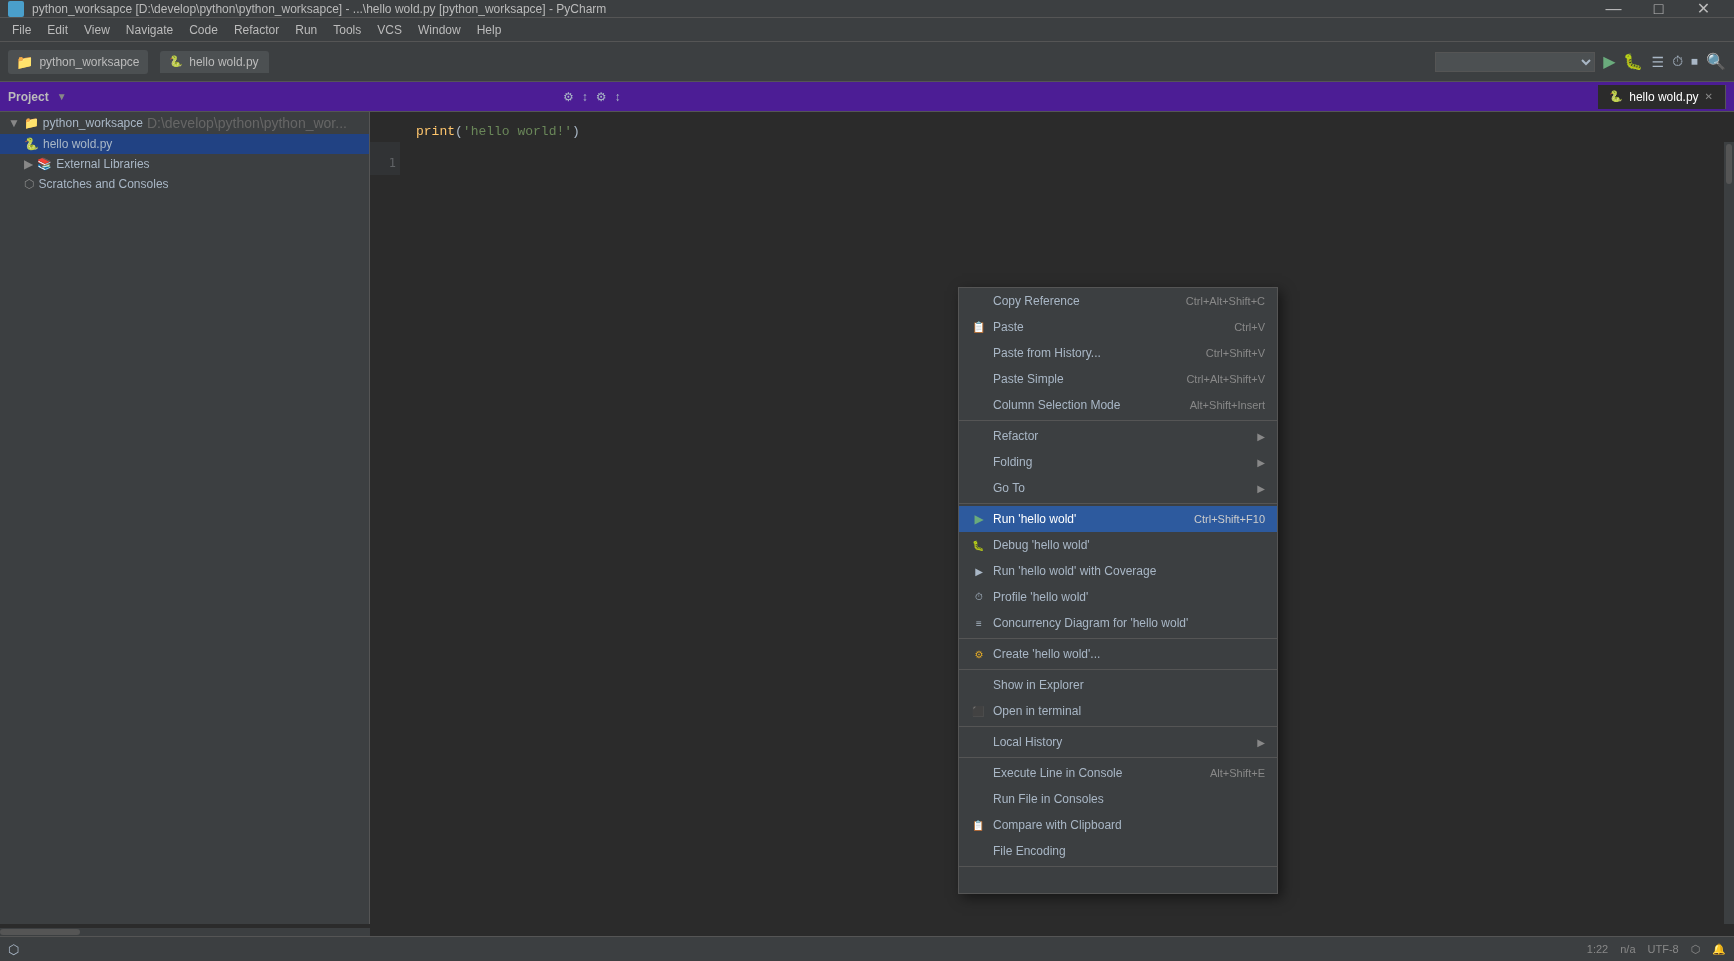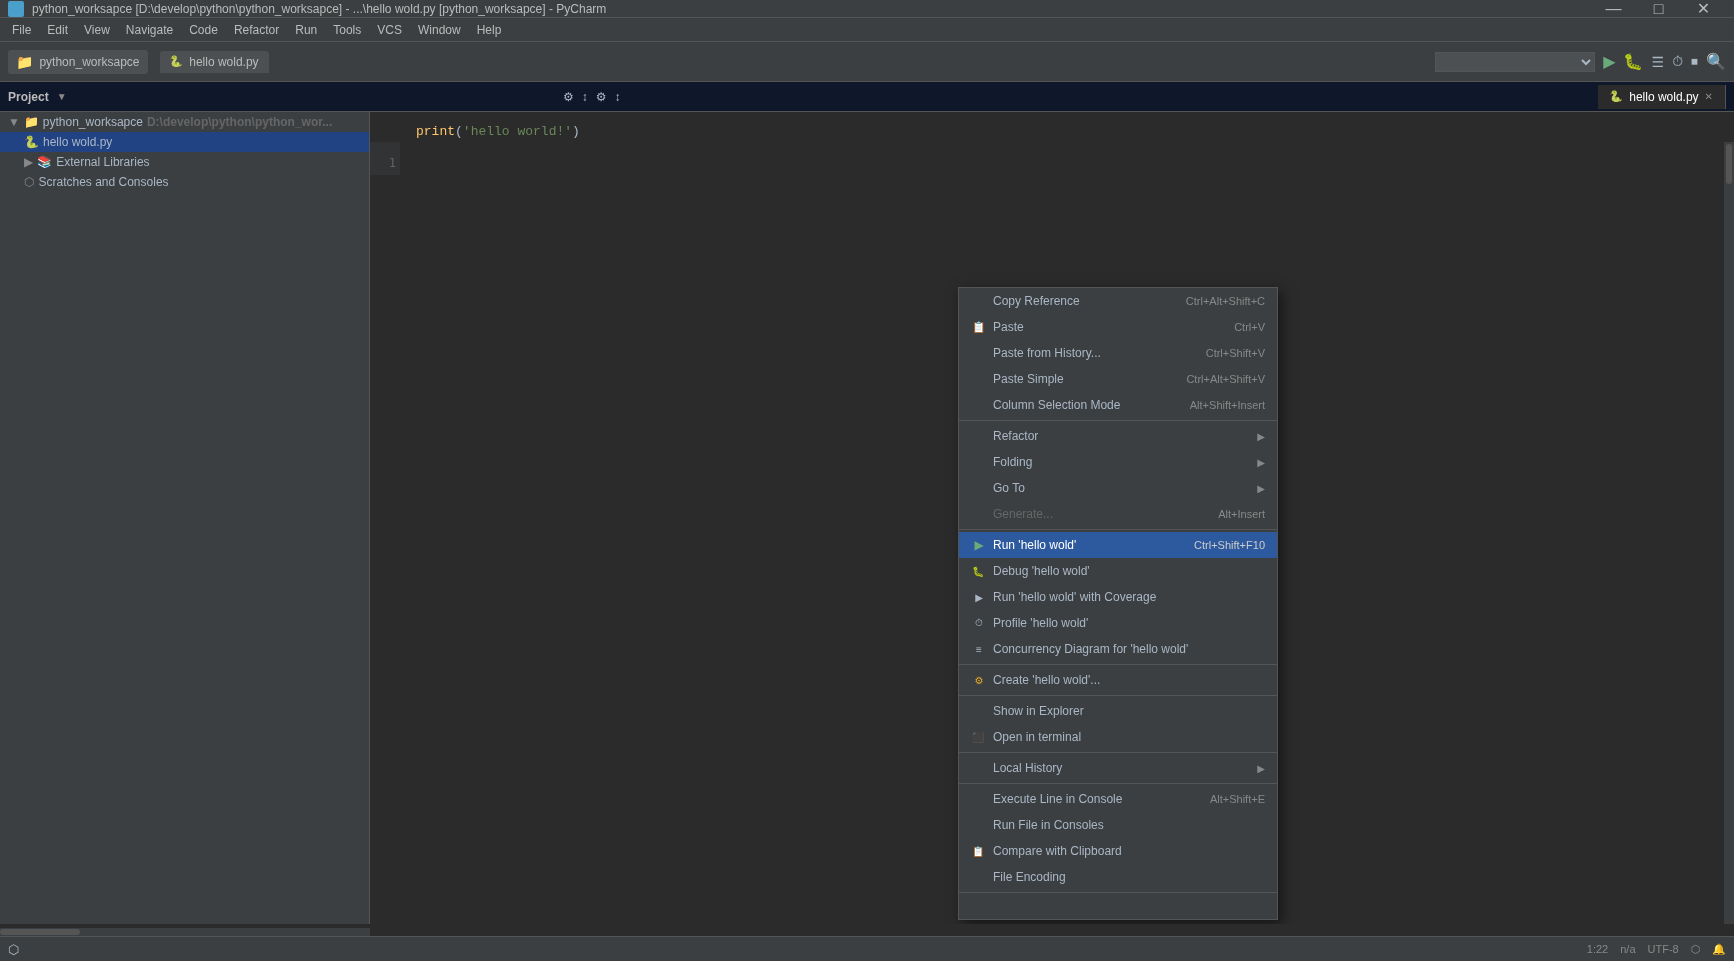--- a/index.html
+++ b/index.html
@@ -94,21 +94,21 @@
       border-radius: 3px 3px 0 0;
       padding: 4px 10px;
       cursor: pointer;
       color: #bbbbbb;
       font-size: 12px;
       display: flex; align-items: center; gap: 6px;
     }
 
     
     #second-toolbar {
-      background: #0f172a;
+      background: #4c1d95;
       height: 30px;
       display: flex;
       align-items: center;
       padding: 0 8px;
       border-bottom: 1px solid #555;
       gap: 8px;
     }
 
     
     #main-area {
@@ -124,21 +124,21 @@
       overflow: hidden;
     }
     .tree-item {
       display: flex; align-items: center;
       padding: 3px 8px;
       cursor: pointer;
       gap: 4px;
     }
     .tree-item.selected { background: #214283; }
     .tree-item-label { color: #a9b7c6; font-size: 12px; }
-    .tree-item-path { color: #666; font-size: 12px; margin-left: 0; font-weight: bold; }
+    .tree-item-path { color: #666; font-size: 14px; margin-left: 0; }
     .tree-indent { padding-left: 24px; }
 
     
     #editor-area {
       flex: 1;
       background: #2b2b2b;
       position: relative;
       overflow: hidden;
     }
     .editor-tab {
@@ -427,25 +427,20 @@
         <span class="ctx-item-label">Folding</span>
         <span class="ctx-arrow">▶</span>
       </div>
 
       <div class="ctx-item">
         <span class="ctx-icon"></span>
         <span class="ctx-item-label">Go To</span>
         <span class="ctx-arrow">▶</span>
       </div>
 
-      <div class="ctx-item disabled">
-        <span class="ctx-icon"></span>
-        <span class="ctx-item-label">Generate...</span>
-        <span class="ctx-shortcut">Alt+Insert</span>
-      </div>
 
       <div class="ctx-separator"></div>
 
       <div class="ctx-item highlighted">
         <span class="ctx-icon" style="color:#6aab7c;">▶</span>
         <span class="ctx-item-label">Run 'hello wold'</span>
         <span class="ctx-shortcut">Ctrl+Shift+F10</span>
       </div>
 
       <div class="ctx-item">

